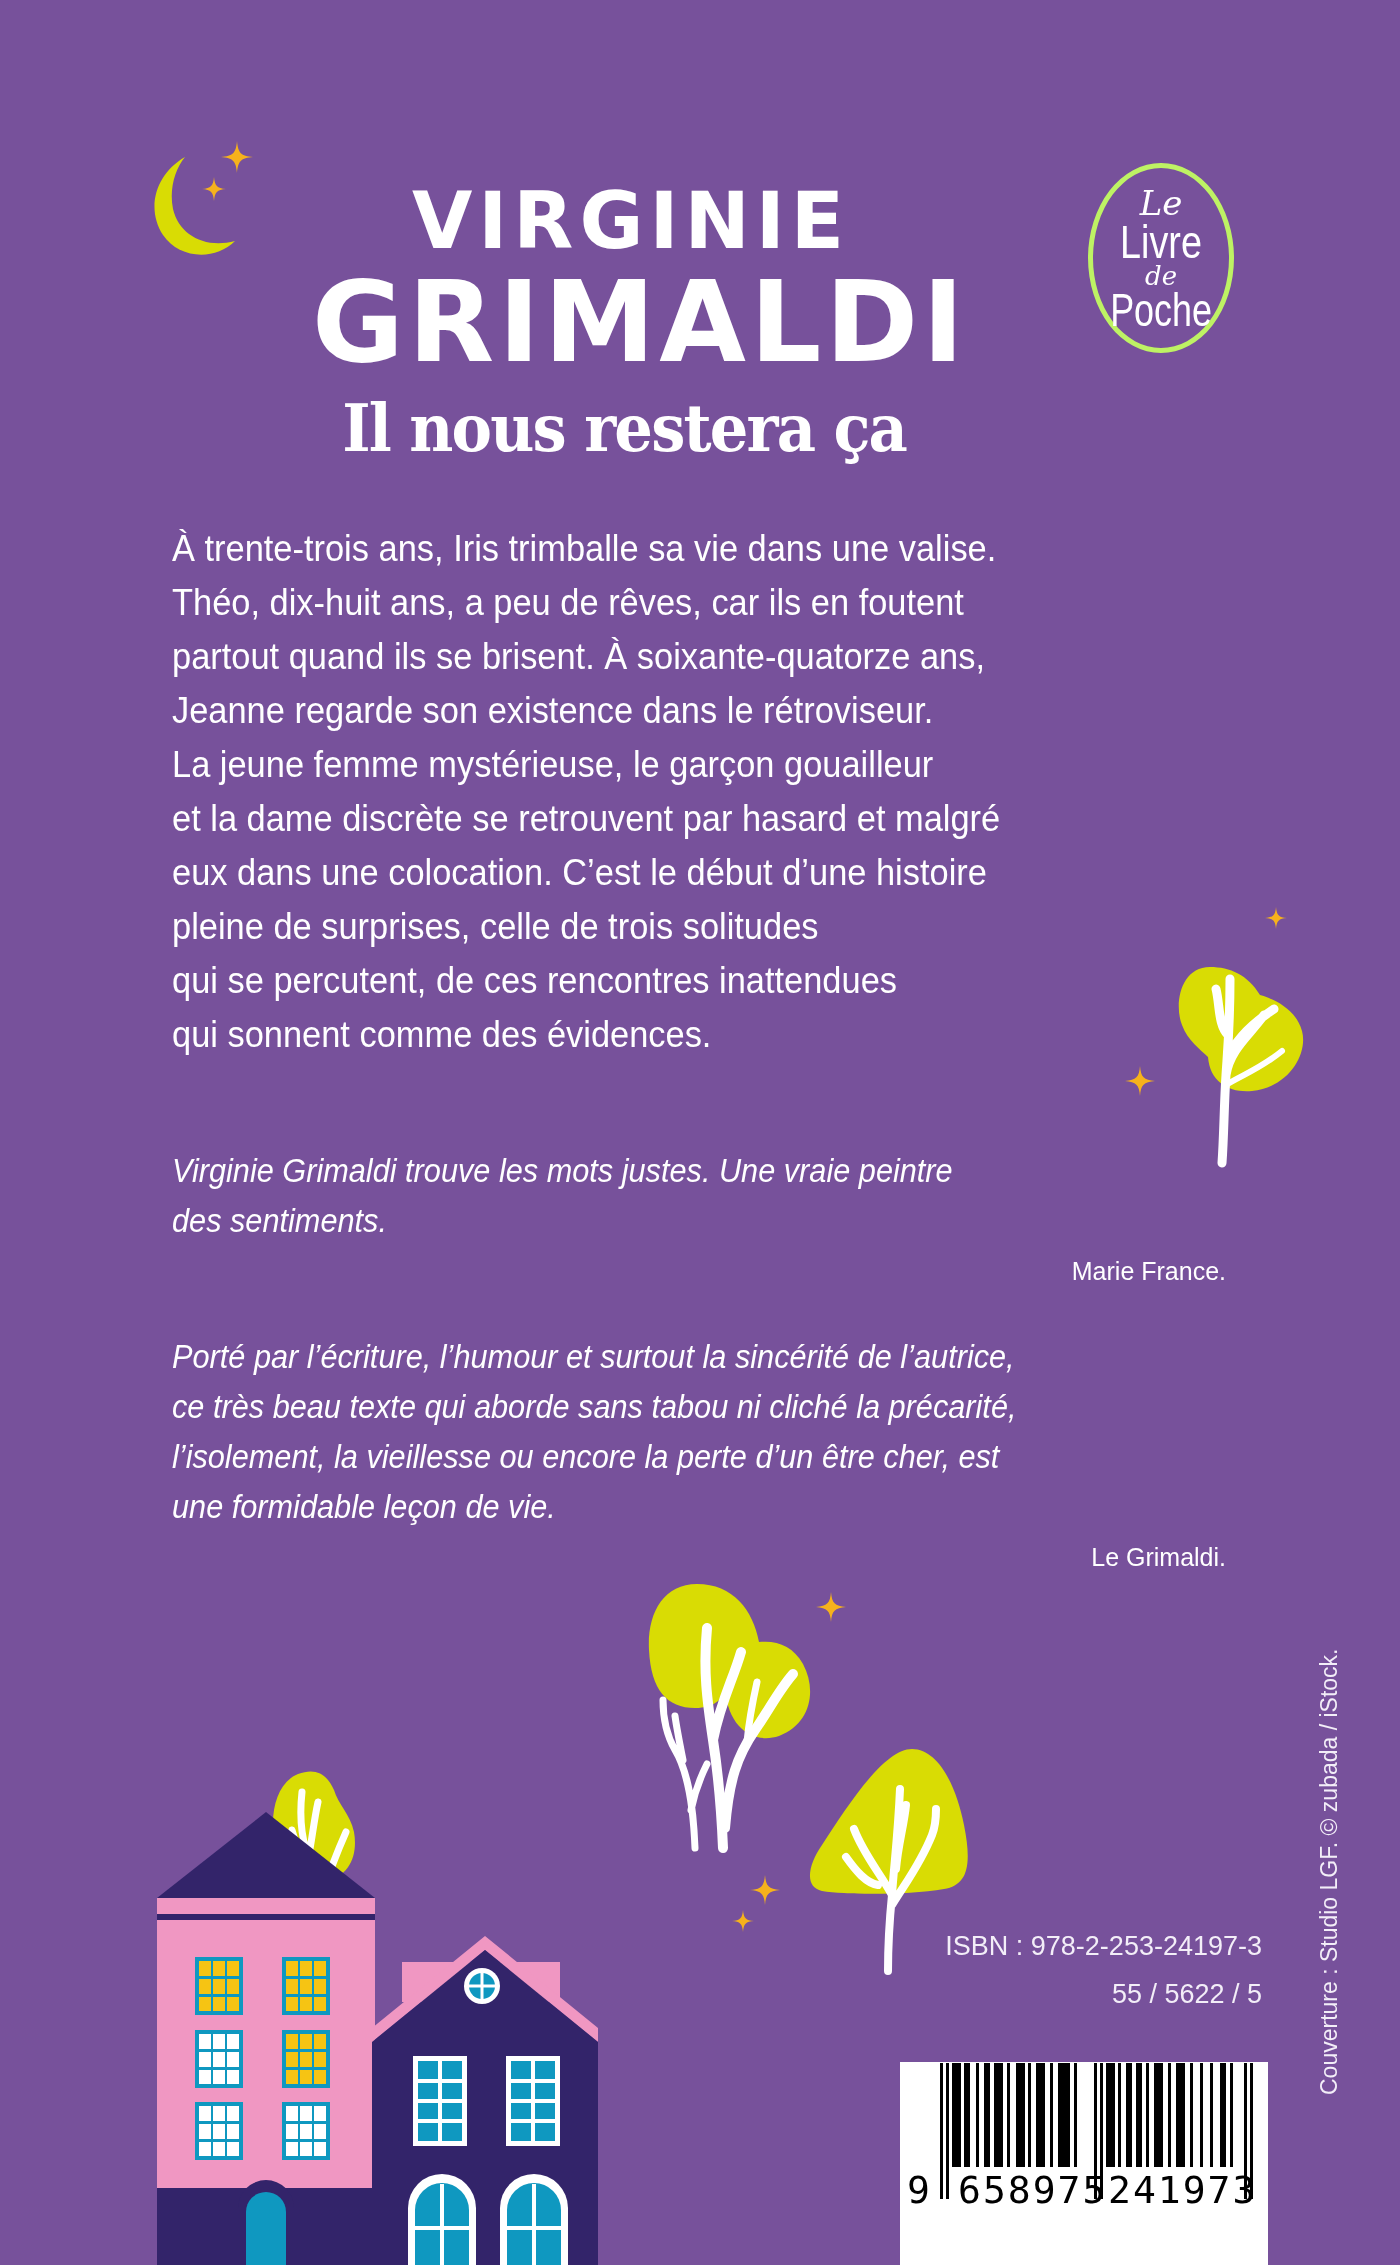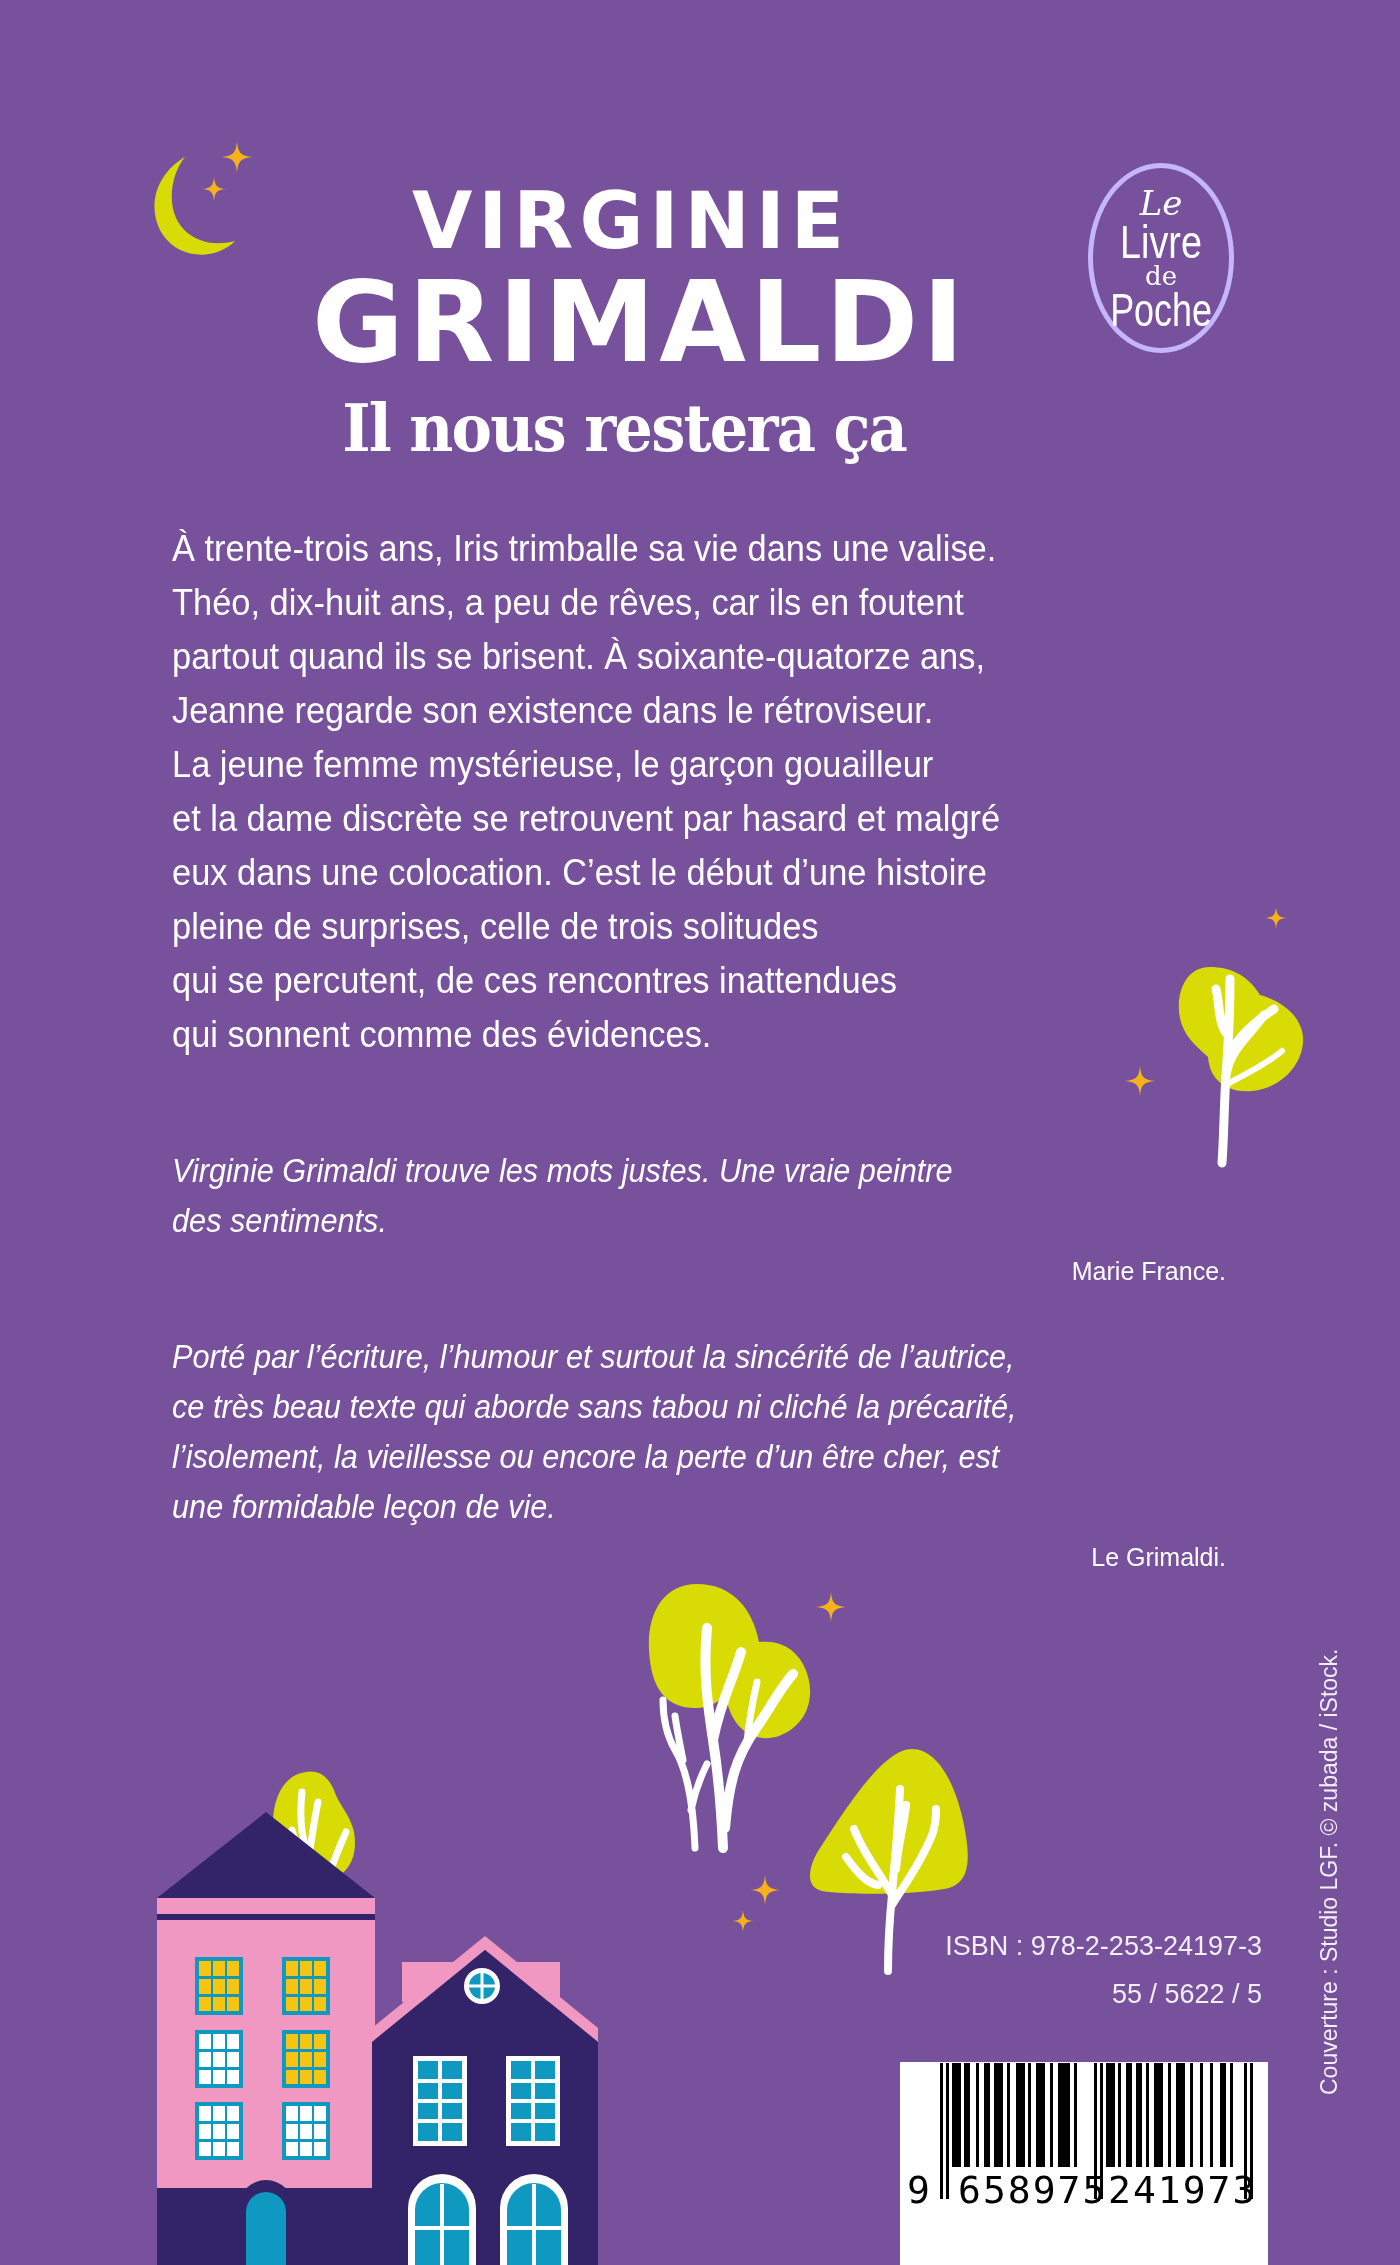--- a/index.html
+++ b/index.html
@@ -1,24 +1,24 @@
 <!DOCTYPE html>
 <html><head>
 <meta charset="utf-8">
 <style>
   html, body { margin:0; padding:0; }
   body { width:1400px; height:2265px; background:#77519b; position:relative; overflow:hidden; font-family:"Liberation Sans", sans-serif; color:#ffffff; }
   .abs { position:absolute; }
   .author-first { left:0; width:1400px; top:176px; text-align:center; font-family:"DejaVu Sans", sans-serif; font-weight:bold; font-size:78px; letter-spacing:6px; line-height:90px; padding-right:160px; box-sizing:border-box;padding-left:22px; }
   .author-last { left:0; width:1400px; top:262px; text-align:center; font-family:"DejaVu Sans", sans-serif; font-weight:bold; font-size:112px; letter-spacing:4px; line-height:120px; padding-right:120px; box-sizing:border-box; }
   .book-title { left:0; width:1400px; top:388px; text-align:center; font-family:"DejaVu Serif", serif; font-weight:bold; font-size:66px; letter-spacing:-2px; line-height:80px; padding-right:152px; box-sizing:border-box; transform:scaleX(0.92); transform-origin:626px 0; }
-  .logo { left:1088px; top:163px; width:146px; height:190px; border:5px solid #c4b5fd; border-radius:50%; box-sizing:border-box; text-align:center; }
+  .logo { left:1088px; top:163px; width:146px; height:190px; border:5px solid #bef264; border-radius:50%; box-sizing:border-box; text-align:center; }
   .logo .l1 { font-family:"DejaVu Serif", serif; font-style:italic; font-size:34px; line-height:34px; margin-top:18px; }
   .logo .l2 { font-family:"Liberation Sans", sans-serif; font-size:46px; line-height:44px; transform:scaleX(0.82); }
-  .logo .l3 { font-family:"DejaVu Serif", serif; font-size:26px; line-height:24px; }
+  .logo .l3 { font-family:"DejaVu Serif", serif; font-style:italic; font-size:26px; line-height:24px; }
   .logo .l4 { font-family:"Liberation Sans", sans-serif; font-size:46px; line-height:44px; transform:scaleX(0.78); }
   .blurb { left:172px; top:522px; width:1060px; font-size:37px; line-height:54px; transform:scaleX(0.93); transform-origin:0 0; }
   .blurb div { white-space:nowrap; }
   .quote { left:172px; width:1060px; font-size:33px; line-height:50px; font-style:italic; transform:scaleX(0.93); transform-origin:0 0; }
   .quote div { white-space:nowrap; }
   .attrib { right:174px; font-size:25px; line-height:50px; text-align:right; white-space:nowrap; }
   .meta { right:138px; font-size:27px; line-height:38px; text-align:right; white-space:nowrap; color:#f3eef8; }
   .credit { left:1316px; top:2095px; transform:rotate(-90deg); transform-origin:0 0; font-size:23px; white-space:nowrap; color:#f3eef8; }
   .barcode-box { left:900px; top:2062px; width:368px; height:210px; background:#fff; }
   .barcode-digits { font-family:"DejaVu Sans Mono", monospace; color:#000; font-size:38px; position:absolute; top:2168px; white-space:nowrap; }

